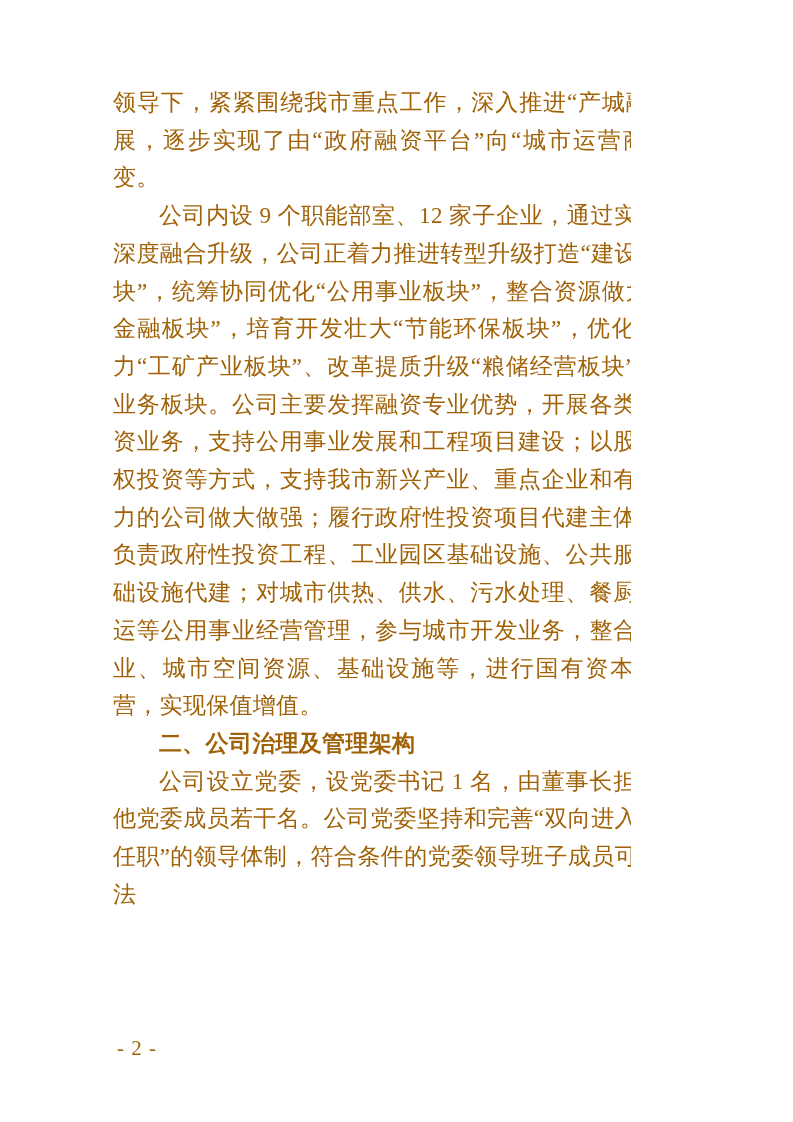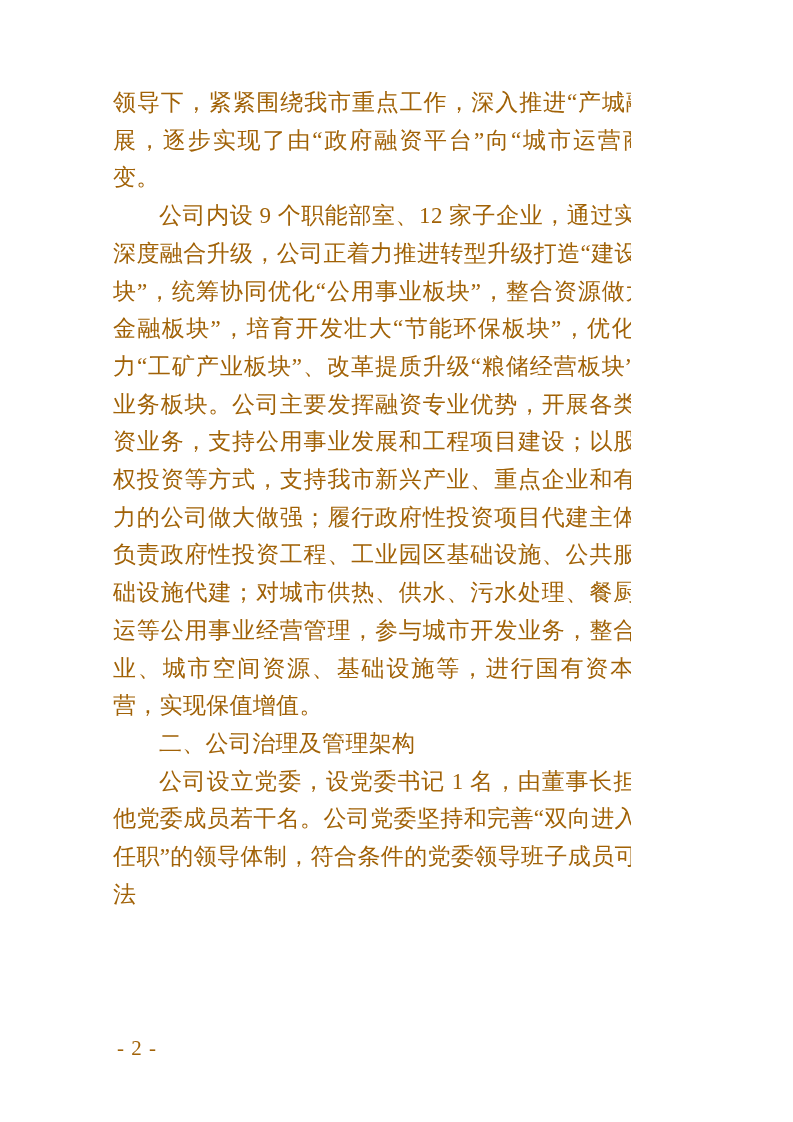--- a/index.html
+++ b/index.html
@@ -30,21 +30,21 @@
     text-justify: inter-character;
     letter-spacing: 0.3px;
   }
   .para.indent {
     text-indent: 2em;
   }
   .heading {
     margin: 0;
     font-size: 23px;
     line-height: 37.7px;
-    font-weight: normal;
+    font-weight: bold;
     font-family: "Liberation Sans", "DejaVu Sans", sans-serif;
     text-indent: 2em;
     letter-spacing: 0.3px;
   }
   .page-number {
     position: absolute;
     left: 117px;
     top: 1033px;
     font-size: 21px;
     line-height: 30px;

